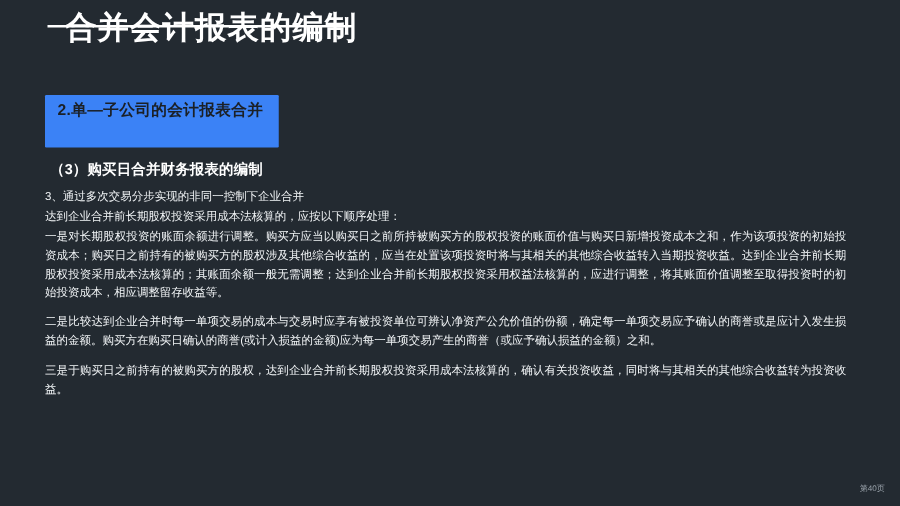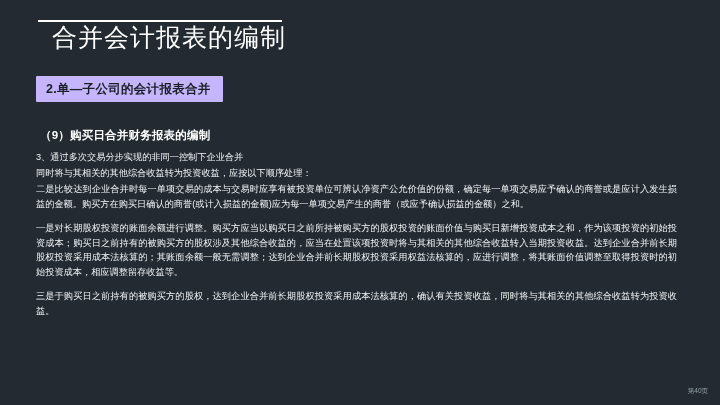--- a/index.html
+++ b/index.html
@@ -24,34 +24,34 @@
     position: absolute;
     left: 38px;
     top: 20px;
     width: 244px;
     height: 2px;
     background: #ffffff;
   }
   .slide-title {
     position: absolute;
     left: 52px;
-    top: 22px;
+    top: 7px;
     font-size: 25px;
-    font-weight: normal;
+    font-weight: bold;
     color: #ffffff;
     letter-spacing: 1px;
     line-height: 1.2;
   }
   
   .section-banner {
     position: absolute;
     left: 36px;
     top: 76px;
-    background: #c4b5fd;
-    padding: 3px 12px 4px 10px;
+    background: #3b82f6;
+    padding: 3px 12px 21px 10px;
     border-radius: 1px;
   }
   .section-banner span {
     font-size: 12.5px;
     font-weight: bold;
     color: #1b2026;
     letter-spacing: 0.3px;
   }
   
   .sub-heading {
@@ -108,25 +108,25 @@
 
   <div class="title-rule"></div>
 
   <div class="slide-title">合并会计报表的编制</div>
 
   <div class="section-banner">
     <span>2.单—子公司的会计报表合并</span>
   </div>
 
 
-  <div class="sub-sub-heading">（9）购买日合并财务报表的编制</div>
+  <div class="sub-sub-heading">（3）购买日合并财务报表的编制</div>
 
   <div class="body-block">
     <p class="tight">3、通过多次交易分步实现的非同一控制下企业合并</p>
-    <p class="tight">同时将与其相关的其他综合收益转为投资收益，应按以下顺序处理：</p>
+    <p class="tight">达到企业合并前长期股权投资采用成本法核算的，应按以下顺序处理：</p>
+    <p class="gap">一是对长期股权投资的账面余额进行调整。购买方应当以购买日之前所持被购买方的股权投资的账面价值与购买日新增投资成本之和，作为该项投资的初始投资成本；购买日之前持有的被购买方的股权涉及其他综合收益的，应当在处置该项投资时将与其相关的其他综合收益转入当期投资收益。达到企业合并前长期股权投资采用成本法核算的；其账面余额一般无需调整；达到企业合并前长期股权投资采用权益法核算的，应进行调整，将其账面价值调整至取得投资时的初始投资成本，相应调整留存收益等。</p>
     <p class="gap">二是比较达到企业合并时每一单项交易的成本与交易时应享有被投资单位可辨认净资产公允价值的份额，确定每一单项交易应予确认的商誉或是应计入发生损益的金额。购买方在购买日确认的商誉(或计入损益的金额)应为每一单项交易产生的商誉（或应予确认损益的金额）之和。</p>
-    <p class="gap">一是对长期股权投资的账面余额进行调整。购买方应当以购买日之前所持被购买方的股权投资的账面价值与购买日新增投资成本之和，作为该项投资的初始投资成本；购买日之前持有的被购买方的股权涉及其他综合收益的，应当在处置该项投资时将与其相关的其他综合收益转入当期投资收益。达到企业合并前长期股权投资采用成本法核算的；其账面余额一般无需调整；达到企业合并前长期股权投资采用权益法核算的，应进行调整，将其账面价值调整至取得投资时的初始投资成本，相应调整留存收益等。</p>
     <p>三是于购买日之前持有的被购买方的股权，达到企业合并前长期股权投资采用成本法核算的，确认有关投资收益，同时将与其相关的其他综合收益转为投资收益。</p>
   </div>
 
   <div class="page-number">第40页</div>
 
 </div>
 
 </body></html>

